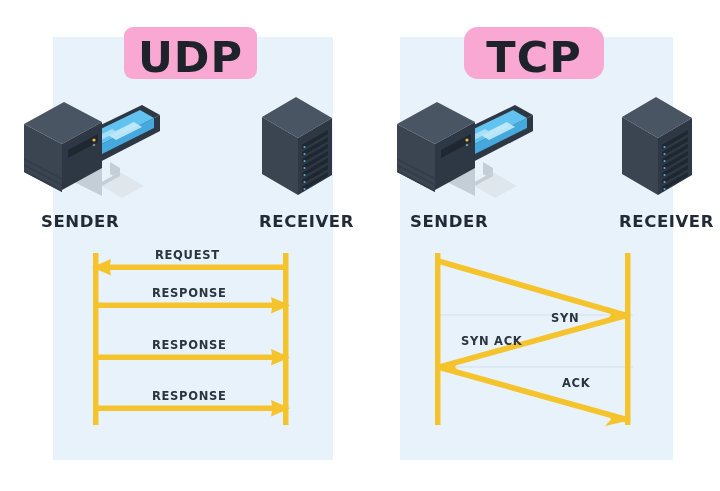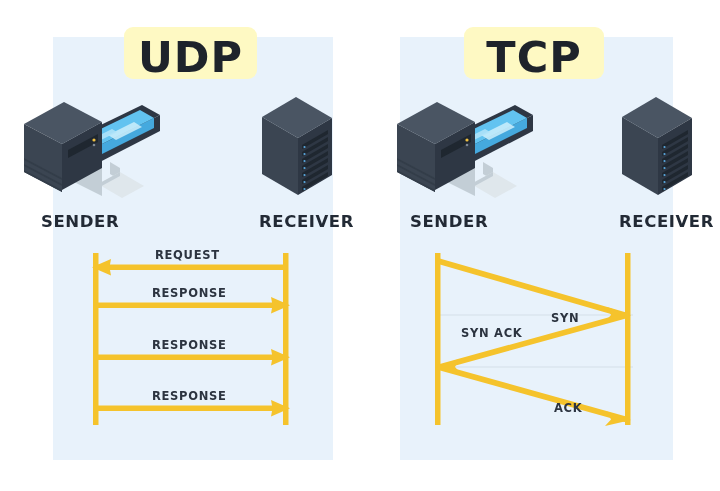--- a/index.html
+++ b/index.html
@@ -17,31 +17,31 @@
     position:absolute;
     top:37px;height:423px;
     background:#e8f2fb;
   }
   #panel-udp{left:53px;width:280px;}
   #panel-tcp{left:400px;width:273px;}
 
   
   .badge{
     position:absolute;
-    background:#fef9c3;
+    background:#f9a8d4;
     border-radius:9px;
     text-align:center;
     color:#1e232b;
     font-weight:bold;
     letter-spacing:1px;
     line-height:1;
     font-family:"DejaVu Sans", sans-serif;
   }
   #badge-udp{left:124px;top:27px;width:133px;height:52px;font-size:43px;padding-top:9px;box-sizing:border-box;}
-  #badge-tcp{left:464px;top:27px;width:140px;height:52px;font-size:43px;padding-top:9px;box-sizing:border-box;}
+  #badge-tcp{left:464px;top:27px;width:140px;height:52px;font-size:43px;padding-top:9px;box-sizing:border-box;border-radius:14px;}
 
   
   .node-label{
     position:absolute;
     font-weight:bold;
     font-size:16.5px;
     color:#222a35;
     letter-spacing:0.6px;
     white-space:nowrap;
     font-family:"DejaVu Sans", sans-serif;
@@ -261,17 +261,17 @@
         <path d="M203 67 L13 119.5 L14.5 125 L204.5 72.5 Z" fill="#f5c32c"></path>
         <path d="M10 122.5 L34 114 L30 122 L36 128.5 Z" fill="#f5c32c"></path>
       </g>
 
       <g>
         <path d="M13 119 L203 172 L201.5 177.5 L11.5 124.5 Z" fill="#f5c32c"></path>
         <path d="M206 175 L182 166.5 L186 174.5 L180 181 Z" fill="#f5c32c"></path>
       </g>
     </svg>
     <div class="msg-label" style="left:126px;top:30px;margin-top:36px;">SYN</div>
-    <div class="msg-label" style="left:36px;top:81px;">SYN ACK</div>
-    <div class="msg-label" style="left:129px;top:131px;margin-top:25px;">ACK</div>
+    <div class="msg-label" style="left:36px;top:89px;">SYN ACK</div>
+    <div class="msg-label" style="left:137px;top:131px;">ACK</div>
   </div>
 
 </div>
 
 </body></html>

